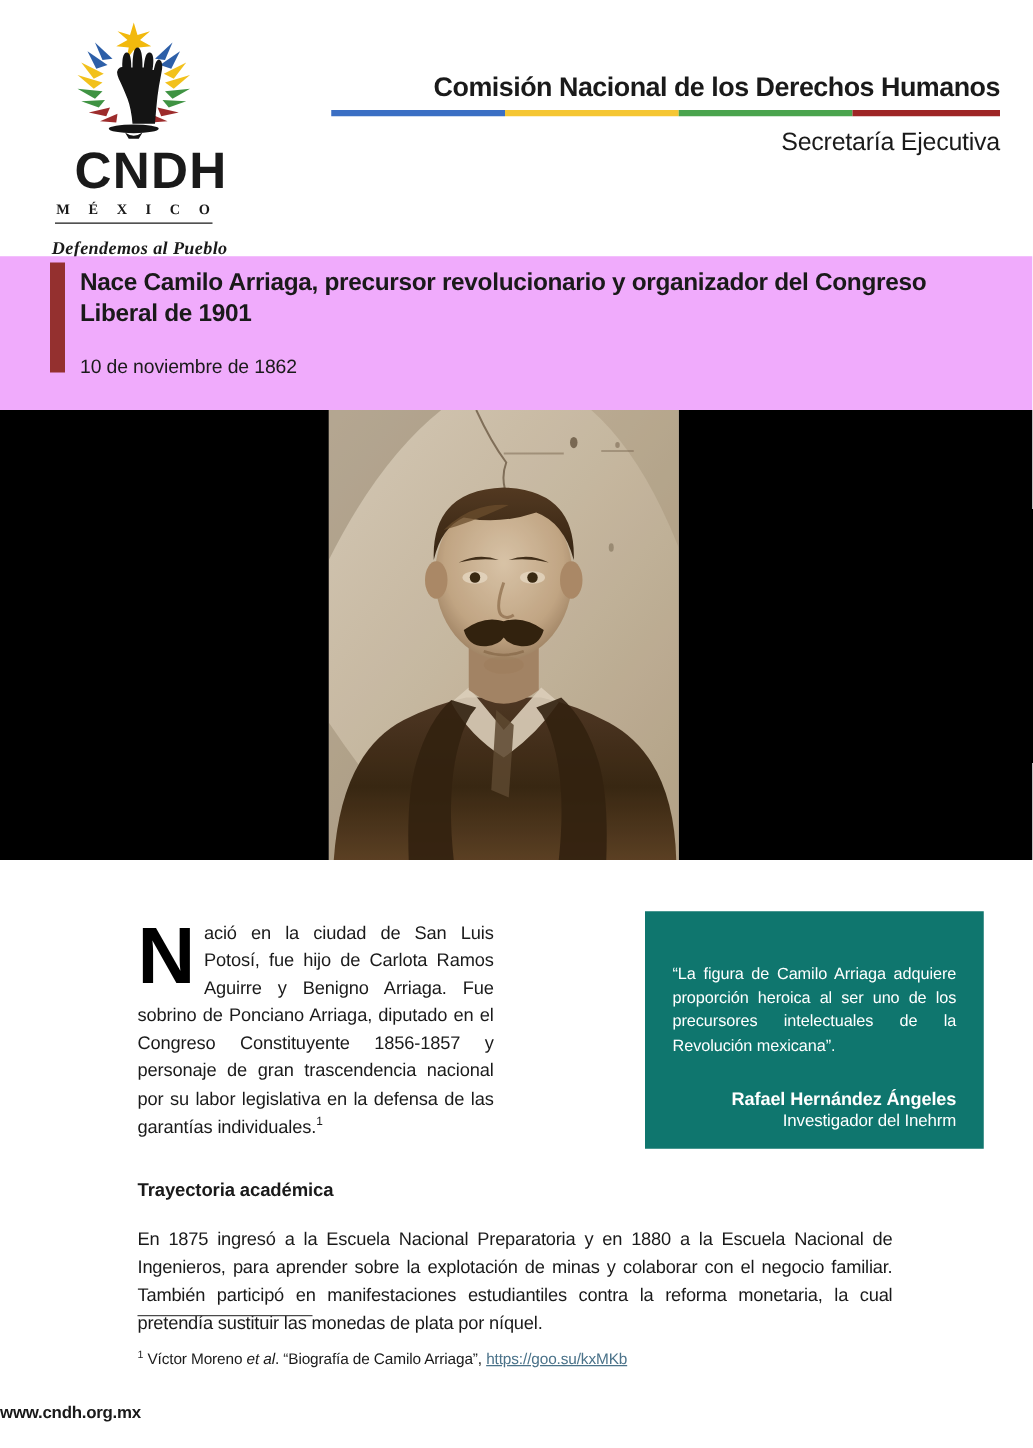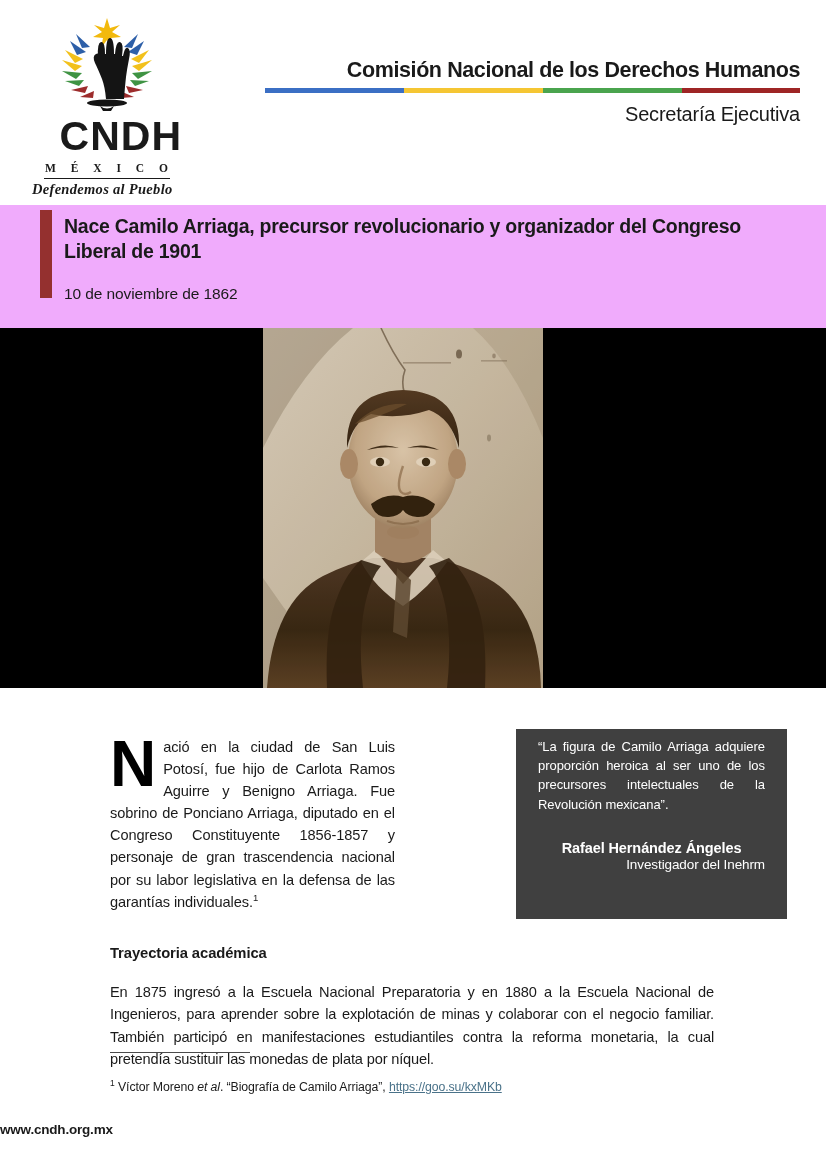--- a/index.html
+++ b/index.html
@@ -58,23 +58,23 @@
   }
   .logo-rule {
     border-top: 1.6px solid #1a1a1a;
     margin: 4px 12px 0 12px;
   }
   .logo-tag {
     font-family: "Liberation Serif", serif;
     font-weight: bold;
     font-style: italic;
     font-size: 14.5px;
-    text-align: left;
-    color: #1a1a1a;
-    margin-top: 2px;
+    text-align: right;
+    color: #1a1a1a;
+    margin-top: 12px;
     letter-spacing: 0.3px;
   }
 
   .org-block {
     position: absolute;
     left: 265px;
     top: 58px;
     width: 535px;
   }
   .org-title {
@@ -183,33 +183,33 @@
     color: #000000;
   }
   .lead sup { font-size: 9.5px; vertical-align: super; }
 
   .quote-box {
     position: absolute;
     left: 516px;
     top: 41px;
     width: 271px;
     height: 190px;
-    background: #404040;
+    background: #0f766e;
     color: #ffffff;
-    padding: 8px 22px 0 22px;
+    padding: 40px 22px 0 22px;
   }
   .quote-text {
     font-size: 13px;
     line-height: 1.48;
     text-align: justify;
     letter-spacing: -0.05px;
   }
   .quote-author {
     margin-top: 26px;
-    text-align: center;
+    text-align: right;
     font-weight: bold;
     font-size: 14.5px;
     letter-spacing: -0.1px;
   }
   .quote-role {
     text-align: right;
     font-size: 13.5px;
     margin-top: 1px;
     letter-spacing: -0.1px;
   }

